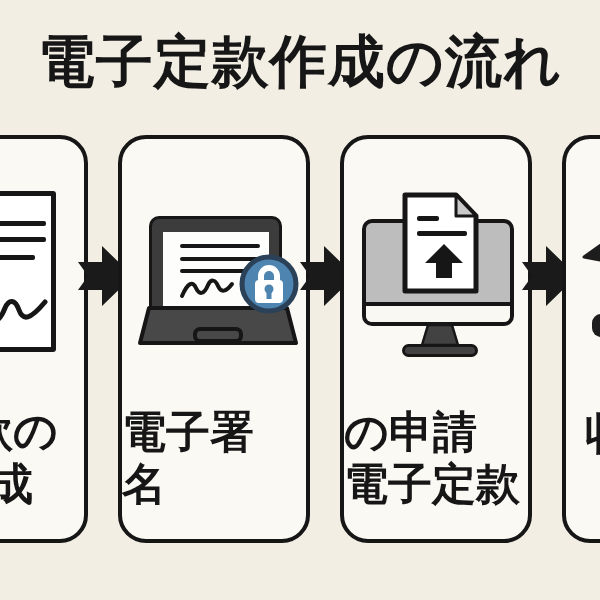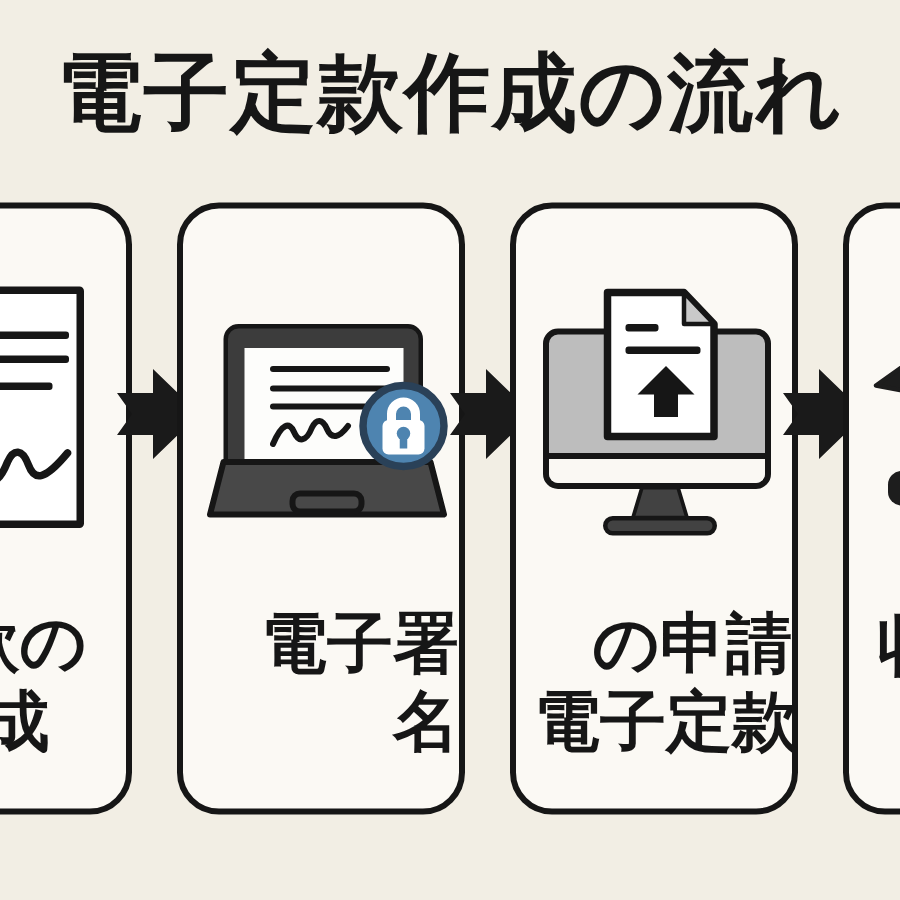--- a/index.html
+++ b/index.html
@@ -1,40 +1,40 @@
 <!DOCTYPE html>
 <html><head>
 <meta charset="utf-8">
 <style>
   html,body{margin:0;padding:0;}
   .stage{
     position:relative;width:600px;height:600px;overflow:hidden;
     background:#f2eee4;
-    font-family:Liberation Mono, monospace;
+    font-family:Liberation Serif, serif;
     color:#161616;
   }
   .title{
     position:absolute;top:24px;left:0;width:600px;
     text-align:center;font-size:57px;font-weight:800;
     letter-spacing:1px;color:#161616;white-space:nowrap;
   }
   .card{
     position:absolute;top:135px;width:192px;height:408px;
     background:#fbf9f4;border:4px solid #161616;border-radius:28px;
     box-sizing:border-box;
   }
   .card1{left:-104px;}
   .card2{left:118px;}
   .card3{left:340px;}
   .card4{left:562px;}
   .arrow{position:absolute;top:245px;width:56px;height:62px;}
   .arrow1{left:78px;} .arrow2{left:300px;} .arrow3{left:522px;}
 
   .label{position:absolute;font-size:44px;font-weight:700;line-height:52px;color:#161616;white-space:nowrap;}
-  .label-center{left:0;right:0;top:268px;text-align:right;margin-left:12px;}
+  .label-center{left:0;right:0;top:268px;text-align:left;}
   .c1-line1{top:267px;right:26px;}
   .c1-line2{top:320px;right:51px;}
   .c4-line1{top:270px;left:18px;}
 
   
   .doc1{position:absolute;left:54px;top:52px;width:102px;height:161px;
     background:#ffffff;border:5px solid #161616;border-radius:3px;box-sizing:border-box;}
   .doc1 .ln{position:absolute;left:10px;height:5px;background:#161616;border-radius:2px;}
   .doc1 .ln1{top:25px;width:77px;}
   .doc1 .ln2{top:41px;width:77px;}

